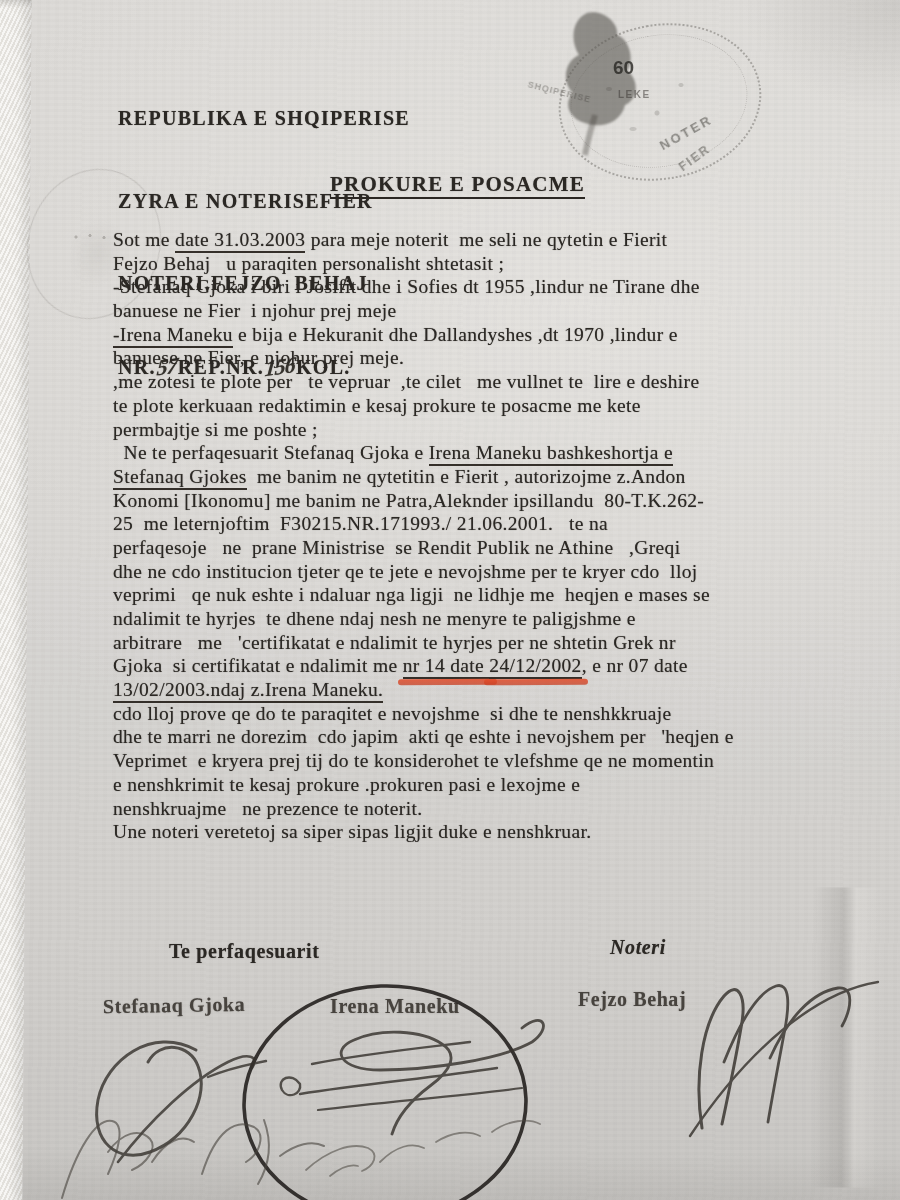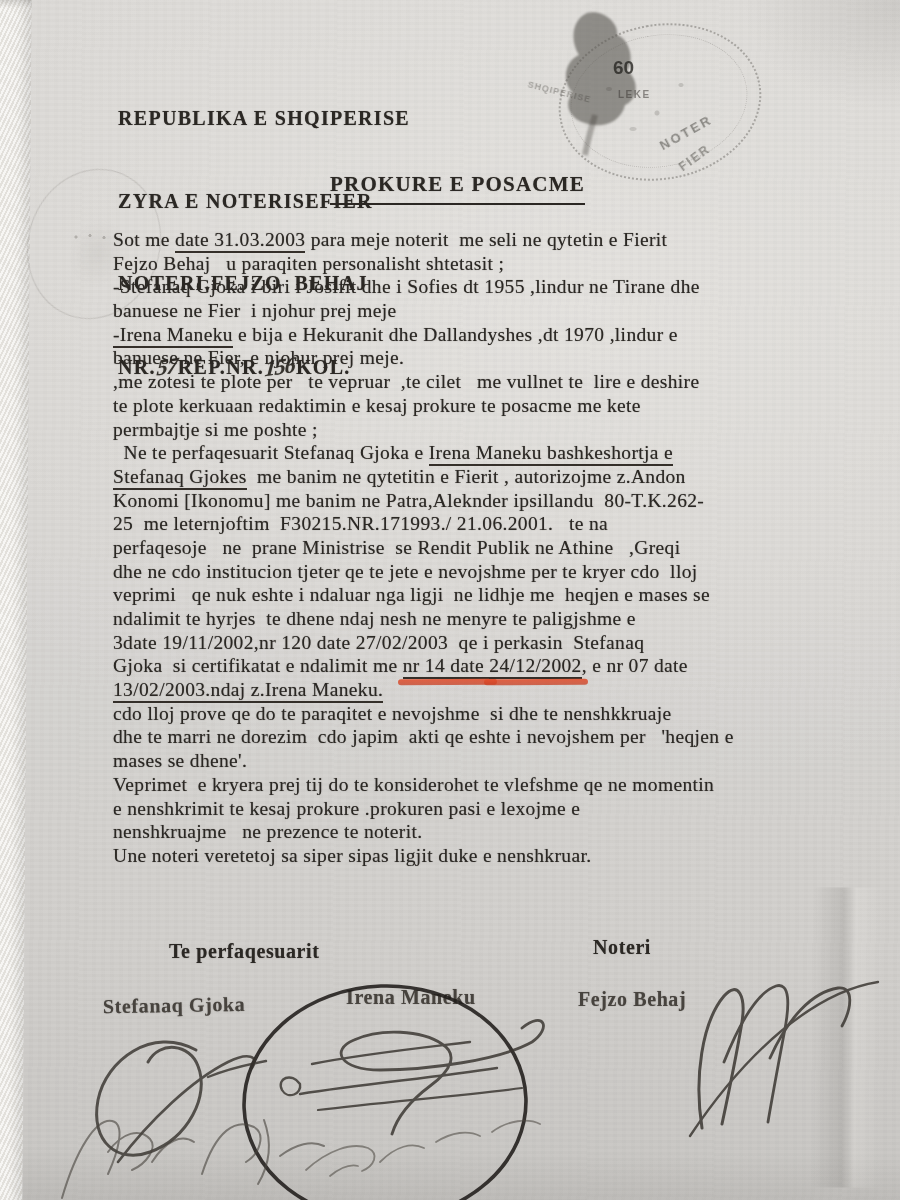--- a/index.html
+++ b/index.html
@@ -32,37 +32,37 @@
   .shade-topright{position:absolute; right:0; top:0; width:260px; height:180px; pointer-events:none;
     background:radial-gradient(220px 150px at 95% 10%, rgba(120,118,114,.16) 0, rgba(120,118,114,0) 70%);}
 
   .ink{color:#2b2824; text-shadow:0 0 1px rgba(43,40,36,.55);}
 
   .header-block{position:absolute; left:118px; top:50px; line-height:27.5px; font-size:20px; font-weight:bold; letter-spacing:1.3px; white-space:pre;}
   .hand{display:inline-block; font-style:italic; font-size:22px; letter-spacing:-1px;
     transform:rotate(-8deg) skewX(-14deg); color:#35322d; text-shadow:0 0 1px rgba(50,47,42,.5); margin:0 1px;}
 
   .doc-title{position:absolute; left:330px; top:172px; font-size:21px; font-weight:bold; letter-spacing:1.2px;
-    border-bottom:2.5px solid #2b2723; padding-bottom:6px;}
+    border-bottom:2.5px solid #2b2723; padding-bottom:0;}
 
   .body-block{position:absolute; left:113px; top:228px; width:770px; font-size:19.5px; letter-spacing:.35px;}
   .bline{white-space:pre; height:23.7px; line-height:23.7px;}
   .bline span{position:relative;}
   .u{border-bottom:2.6px solid rgba(38,33,27,.92); padding-bottom:1px;margin-top:40px;}
   .r::after{content:""; position:absolute; left:-5px; right:-7px; bottom:-8px; height:6px;
     background:linear-gradient(180deg, rgba(226,79,45,.88), rgba(200,62,34,.75)); border-radius:3px;
     transform:rotate(-.35deg);}
 
   .sig-label{position:absolute; font-size:20px; font-weight:bold; letter-spacing:.6px;}
   .lbl-left{left:169px; top:940px;}
-  .lbl-right{left:593px; top:936px;}
+  .lbl-right{left:610px; top:936px;font-style:italic;}
   .sig-names{position:absolute; left:0; top:986px; width:900px; height:40px;}
   .sig-name{position:absolute; font-size:20px; font-weight:bold; color:#47433e; letter-spacing:.6px; text-shadow:0 0 1.2px rgba(70,66,60,.5);}
   .sig-name:nth-child(1){left:103px; top:8px; transform:rotate(-1deg);}
-  .sig-name:nth-child(2){left:330px; top:0;margin-left:16px;}
+  .sig-name:nth-child(2){left:330px; top:9px;}
   .sig-name:nth-child(3){left:578px; top:2px;}
 
   .stamp-wrap{position:absolute; left:525px; top:5px; width:260px; height:190px; pointer-events:none;}
   .stamp-ring{position:absolute; left:33px; top:19px; width:200px; height:152px; border-radius:50%;
     border:2px dotted rgba(92,89,84,.42); transform:rotate(-10deg);}
   .stamp-ring2{position:absolute; left:45px; top:30px; width:176px; height:130px; border-radius:50%;
     border:1px dotted rgba(92,89,84,.25); transform:rotate(-10deg);}
   .stamp-value{position:absolute; left:88px; top:52px; font-family:"Liberation Sans",sans-serif; font-size:19px; font-weight:bold;
     color:rgba(42,40,36,.82); filter:blur(.3px);}
   .stamp-currency{position:absolute; left:93px; top:84px; font-family:"Liberation Sans",sans-serif; font-size:10px; font-weight:bold;
@@ -121,26 +121,25 @@
       <div class="bline"><span>te plote kerkuaan redaktimin e kesaj prokure te posacme me kete</span></div>
       <div class="bline"><span>permbajtje si me poshte ;</span></div>
       <div class="bline"><span>  Ne te perfaqesuarit Stefanaq Gjoka e </span><span class="u">Irena Maneku bashkeshortja e</span></div>
       <div class="bline"><span class="u">Stefanaq Gjokes</span><span>  me banim ne qytetitin e Fierit , autorizojme z.Andon</span></div>
       <div class="bline"><span>Konomi [Ikonomu] me banim ne Patra,Aleknder ipsillandu  80-T.K.262-</span></div>
       <div class="bline"><span>25  me leternjoftim  F30215.NR.171993./ 21.06.2001.   te na</span></div>
       <div class="bline"><span>perfaqesoje   ne  prane Ministrise  se Rendit Publik ne Athine   ,Greqi</span></div>
       <div class="bline"><span>dhe ne cdo institucion tjeter qe te jete e nevojshme per te kryer cdo  lloj</span></div>
       <div class="bline"><span>veprimi   qe nuk eshte i ndaluar nga ligji  ne lidhje me  heqjen e mases se</span></div>
       <div class="bline"><span>ndalimit te hyrjes  te dhene ndaj nesh ne menyre te paligjshme e</span></div>
-      <div class="bline"><span>3date 19/11/2002,nr 120 date 27/02/2003  qe i perkasin  Stefanaq</span></div>
+      <div class="bline"><span>arbitrare   me   'certifikatat e ndalimit te hyrjes per ne shtetin Grek nr</span></div>
       <div class="bline"><span>Gjoka  si certifikatat e ndalimit me </span><span class="u r">nr 14 date </span><span class="u r">24/12/2002</span><span>, e nr 07 date</span></div>
       <div class="bline"><span class="u">13/02/2003.ndaj z.Irena Maneku.</span></div>
       <div class="bline"><span>cdo lloj prove qe do te paraqitet e nevojshme  si dhe te nenshkkruaje</span></div>
       <div class="bline"><span>dhe te marri ne dorezim  cdo japim  akti qe eshte i nevojshem per   'heqjen e</span></div>
-      <div class="bline"><span>mases se dhene'.</span></div>
       <div class="bline"><span>Veprimet  e kryera prej tij do te konsiderohet te vlefshme qe ne momentin</span></div>
       <div class="bline"><span>e nenshkrimit te kesaj prokure .prokuren pasi e lexojme e</span></div>
       <div class="bline"><span>nenshkruajme   ne prezence te noterit.</span></div>
       <div class="bline"><span>Une noteri veretetoj sa siper sipas ligjit duke e nenshkruar.</span></div>
     </div>
 
   <div class="sig-label lbl-left ink">Te perfaqesuarit</div>
   <div class="sig-label lbl-right ink">Noteri</div>
   <div class="sig-names">
       <span class="sig-name">Stefanaq Gjoka</span>

